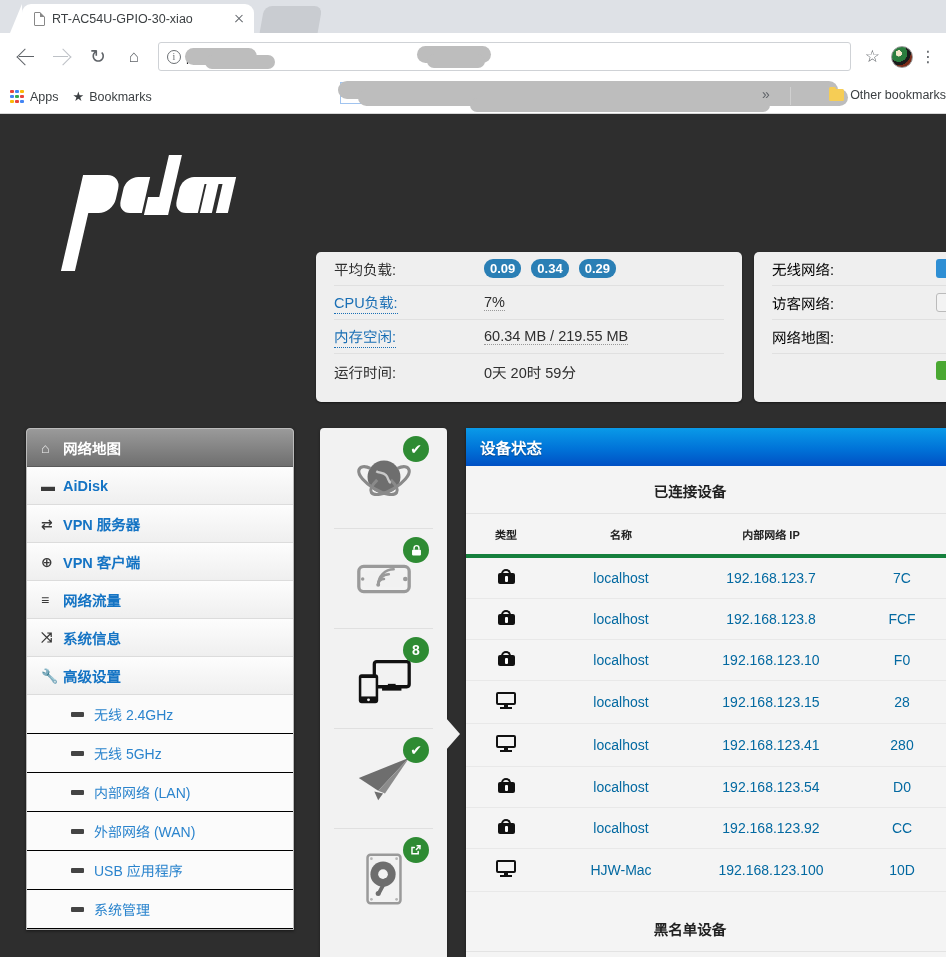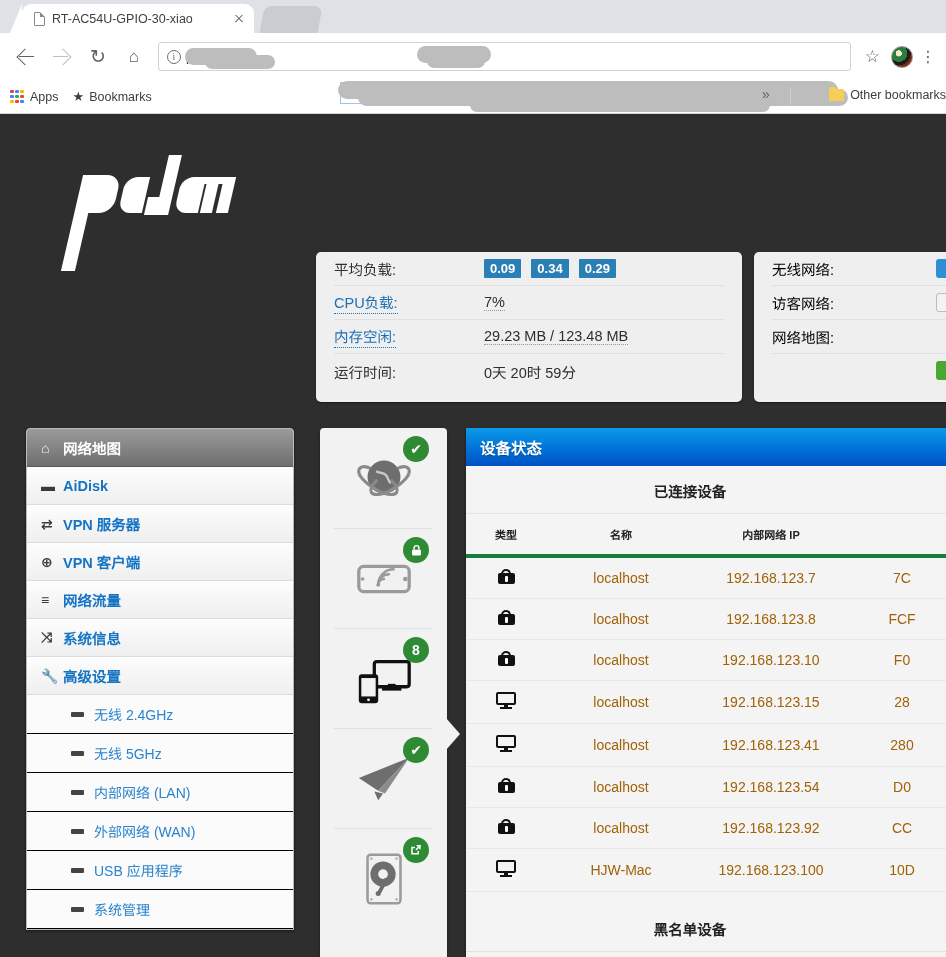--- a/index.html
+++ b/index.html
@@ -143,21 +143,21 @@
   #card-wl  { left:754px; top:138px; width:210px; height:150px; }
   .srow{ display:flex; align-items:center; height:34px; margin:0 18px; border-bottom:1px solid #e0e0e0; font-size:14.5px; }
   .srow:last-child{ border-bottom:none; }
   .slabel{ width:150px; color:#2f2f2f; flex:0 0 auto; }
   .slabel.link{ color:#1a6fb5; border-bottom:1px dotted #1a6fb5; display:inline-block; width:auto; padding-bottom:1px; }
   .slabel-w{ width:150px; flex:0 0 auto; }
   .sval{ color:#2f2f2f; }
   .sval.link{ color:#2f2f2f; border-bottom:1px dotted #999; }
   .badge{
     display:inline-block; background:#2a7fb5; color:#fff; font-size:13px; font-weight:bold;
-    border-radius:1px; padding:2px 6px; margin-right:6px;
+    border-radius:9px; padding:2px 6px; margin-right:6px;
   }
   .wlrow{ display:flex; align-items:center; height:34px; margin:0 18px; border-bottom:1px solid #e0e0e0; font-size:14.5px; position:relative; }
   .wlrow:last-child{ border-bottom:none; }
   .pill{ position:absolute; right:-30px; top:7px; width:40px; height:19px; border-radius:3px; }
   .pill.blue{ background:#2f8fd4; }
   .pill.grey{ background:#f3f3f3; border:1px solid #bbb; }
   .pill.green{ background:#4aa832; }
 
   
   #nav{ position:absolute; left:26px; top:314px; width:268px;
@@ -210,21 +210,21 @@
     color:#fff; font-size:15.5px; font-weight:bold; display:flex; align-items:center; padding-left:14px;
     text-shadow:0 1px 1px rgba(0,0,0,.35);
   }
   .sect-title{ text-align:center; font-size:14.5px; font-weight:bold; color:#222;
                padding:14px 0 12px; border-bottom:1px solid #e3e3e3; padding-right:44px; }
   table.dev{ width:100%; border-collapse:collapse; table-layout:fixed; }
   table.dev th{
     font-size:11px; font-weight:bold; color:#222; padding:12px 0; border-bottom:4px solid #15803d;
   }
   table.dev td{
-    font-size:14px; color:#a16207; padding:11px 0; border-bottom:1px solid #e8e8e8; text-align:center;
+    font-size:14px; color:#0369a1; padding:11px 0; border-bottom:1px solid #e8e8e8; text-align:center;
   }
   .col-type{ width:80px; } .col-name{ width:150px; } .col-ip{ width:150px; } .col-mac{ width:112px; }
   td.mac{ color:#2b8bd8; text-align:right; padding-right:0; white-space:nowrap; overflow:hidden; }
   td.name-hl{ color:#8a5a12; }
   .lock-ic{ display:inline-block; width:17px; height:15px; position:relative; }
   .lock-ic i{ position:absolute; bottom:0; left:0; width:17px; height:11px; background:#111; border-radius:2px; }
   .lock-ic b{ position:absolute; top:0; left:3.5px; width:10px; height:9px;
               border:2.4px solid #111; border-bottom:none; border-radius:5px 5px 0 0; }
   .lock-ic u{ position:absolute; bottom:2px; left:7px; width:3px; height:6px; background:#fff; border-radius:1px; }
   .mon-ic{ display:inline-block; width:20px; height:17px; position:relative; }
@@ -348,21 +348,21 @@
         <span class="badge">0.34</span>
         <span class="badge">0.29</span>
       </span>
     </div>
     <div class="srow">
       <span class="slabel"><span class="slabel link">CPU负载:</span></span>
       <span class="sval link">7%</span>
     </div>
     <div class="srow">
       <span class="slabel"><span class="slabel link">内存空闲:</span></span>
-      <span class="sval link">29.23 MB / 123.48 MB</span>
+      <span class="sval link">60.34 MB / 219.55 MB</span>
     </div>
     <div class="srow">
       <span class="slabel">运行时间:</span>
       <span class="sval">0天 20时 59分</span>
     </div>
   </div>
 
   <div class="card" id="card-wl">
     <div class="wlrow">
       <span class="slabel-w">无线网络:</span>

